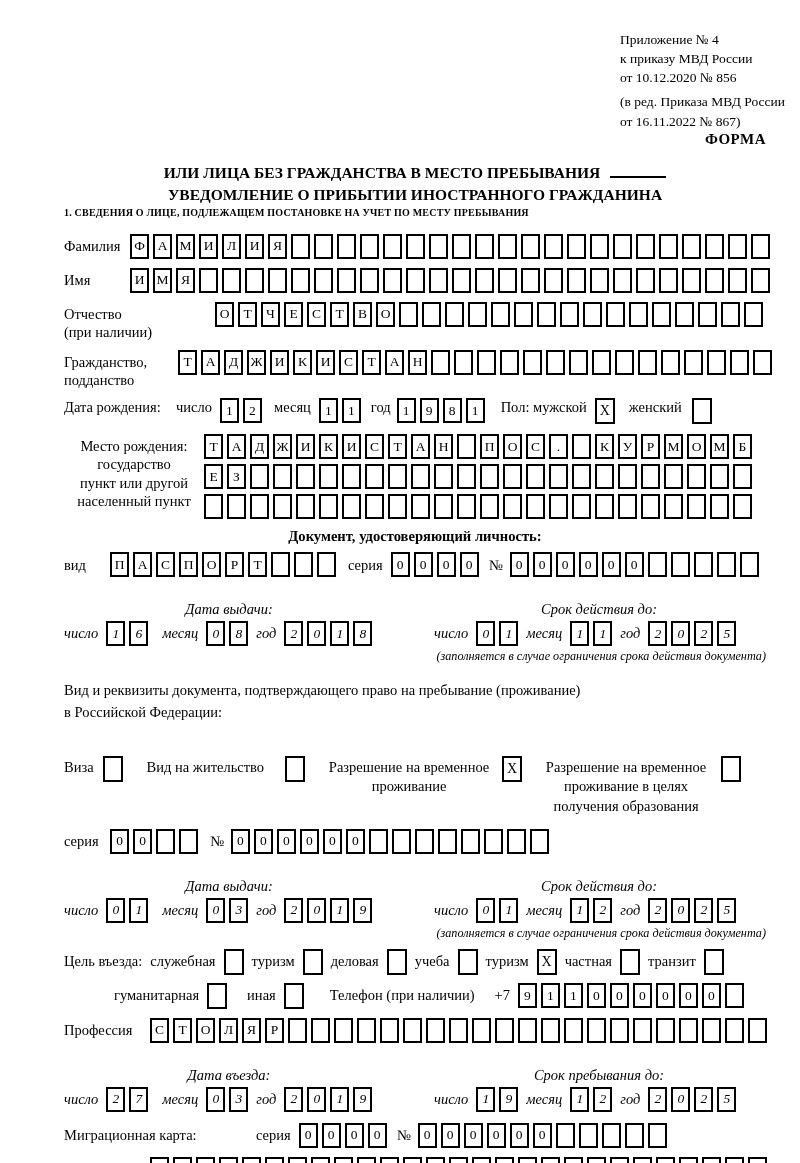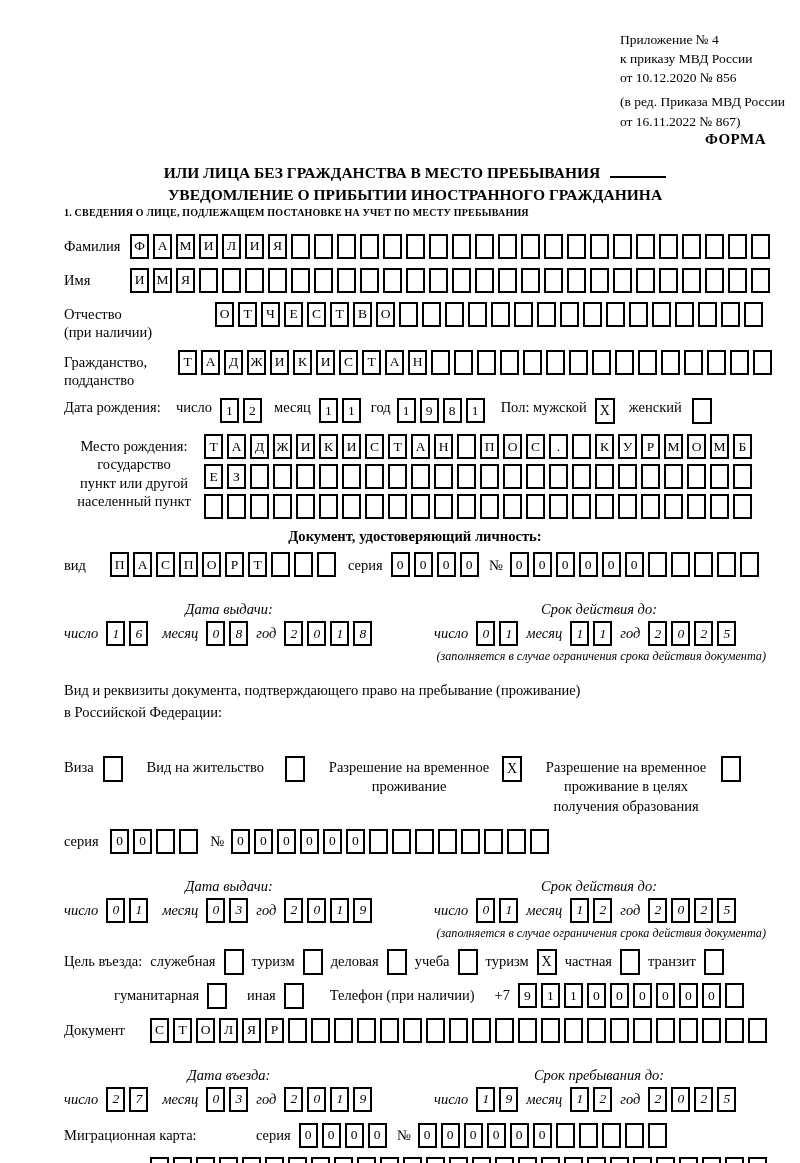--- a/index.html
+++ b/index.html
@@ -570,21 +570,21 @@
         <span class="cell">0</span>
         <span class="cell">0</span>
         <span class="cell">0</span>
         <span class="cell">0</span>
         <span class="cell">0</span>
         <span class="cell"></span>
       </span>
   </div>
 
   <div class="row">
-    <span class="lbl lw86">Документ</span>
+    <span class="lbl lw86">Профессия</span>
     <span class="cells">
         <span class="cell">С</span>
         <span class="cell">Т</span>
         <span class="cell">О</span>
         <span class="cell">Л</span>
         <span class="cell">Я</span>
         <span class="cell">Р</span>
         <span class="cell"></span>
         <span class="cell"></span>
         <span class="cell"></span>

